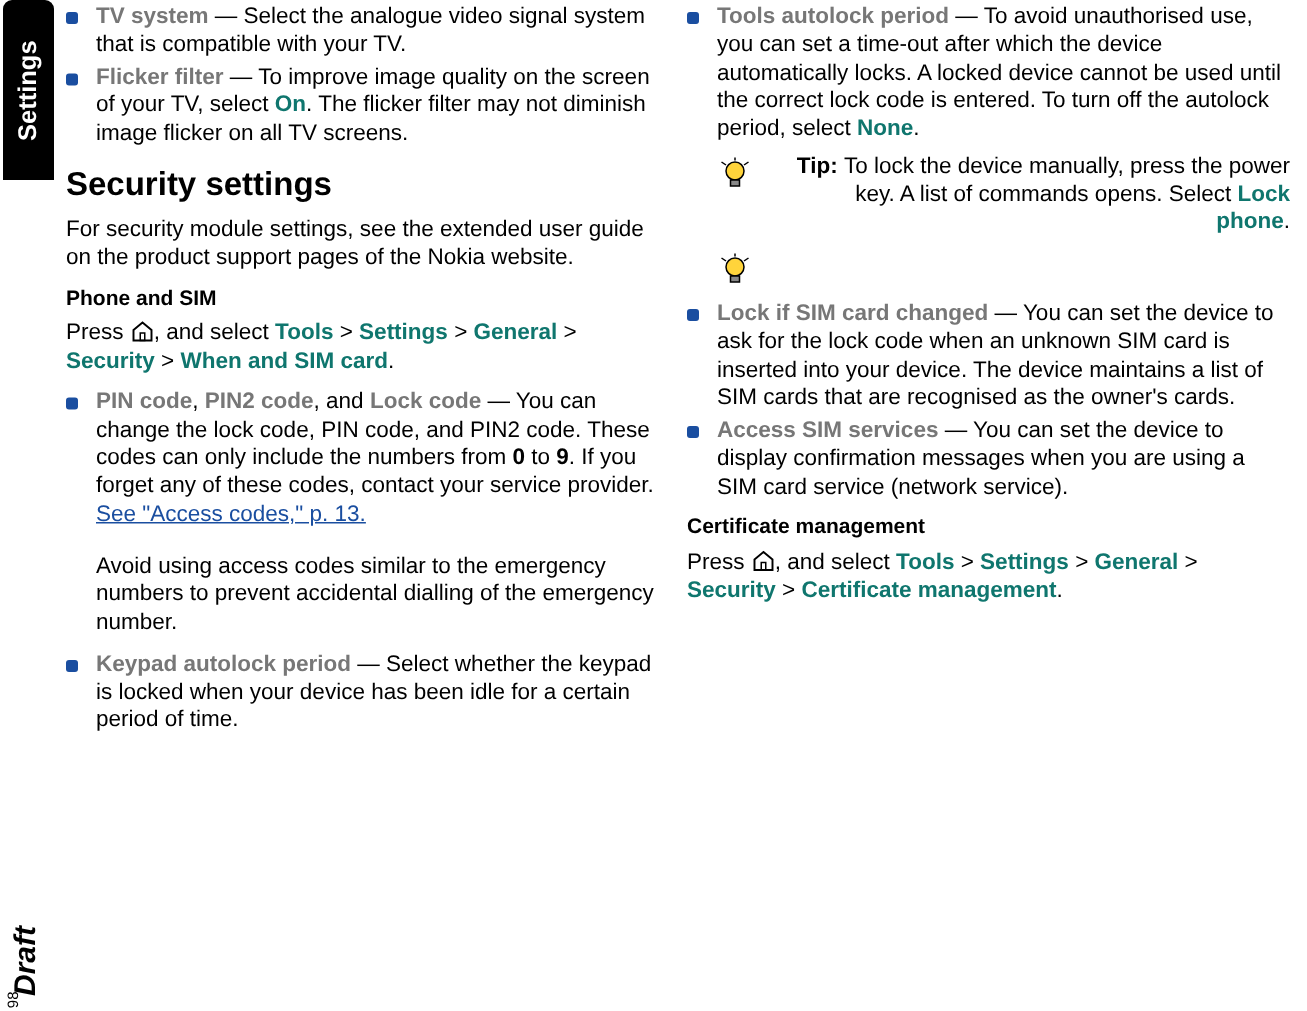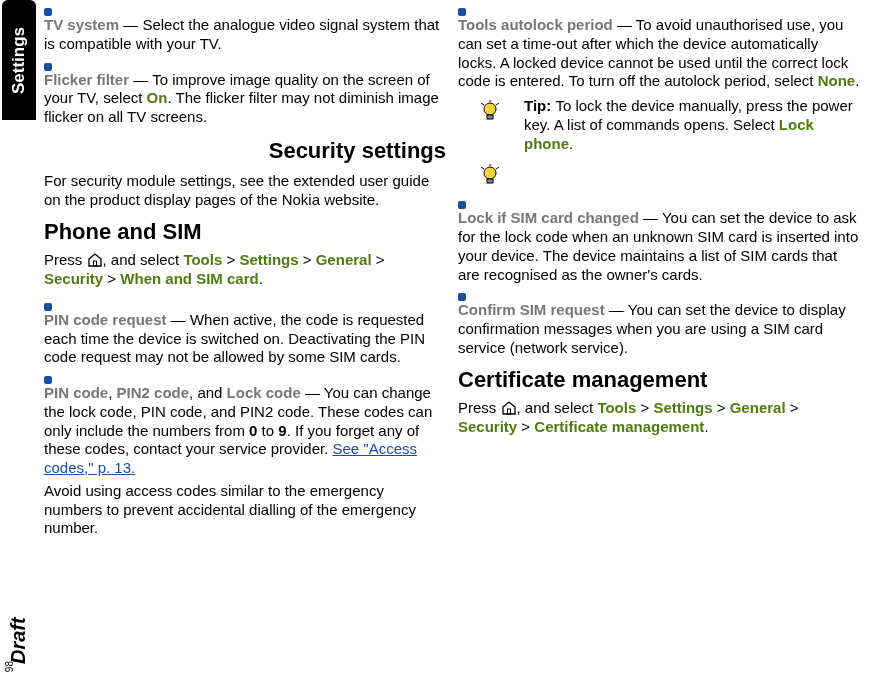--- a/index.html
+++ b/index.html
@@ -67,52 +67,51 @@
       padding-top: 2px;
     }
     .col {
       width: 402px;
       font-size: 15px;
       line-height: 1.25;
     }
     .bullet-item {
       display: flex;
       margin-bottom: 3px;
-      flex-direction: column;
     }
     .dot {
       width: 8px;
       height: 8px;
       background: #1a4ea0;
       border-radius: 2px;
       margin-top: 6px;
       margin-right: 12px;
       flex-shrink: 0;
     }
     .item-body { flex: 1; }
     .term { color: #777; font-weight: bold; }
-    .ui { color: #4d7c0f; font-weight: bold; }
+    .ui { color: #0f766e; font-weight: bold; }
     .bold { font-weight: bold; }
     .link { color: #1a4ea0; text-decoration: underline; }
-    h2 { font-size: 22px; font-weight: bold; margin: 10px 0 8px 0; text-align: right; }
-    h3 { font-size: 22px; font-weight: bold; margin: 8px 0 6px 0; }
+    h2 { font-size: 22px; font-weight: bold; margin: 10px 0 8px 0; }
+    h3 { font-size: 14px; font-weight: bold; margin: 8px 0 6px 0; }
     .para { margin-bottom: 8px; }
-    .indent-para { margin-left: 20px; margin-top: 4px; margin-bottom: 6px; }
+    .indent-para { margin-left: 20px; margin-top: 16px; margin-bottom: 6px; }
     .tip {
       display: flex;
       margin: 6px 0 8px 20px;
     }
     .tip-icon {
       width: 24px;
       height: 24px;
       flex-shrink: 0;
       margin-right: 22px;
       margin-top: 2px;
     }
-    .tip-body { flex: 1; }
+    .tip-body { flex: 1; text-align: right; }
     .home-icon {
       display: inline-block;
       width: 16px;
       height: 14px;
       vertical-align: -2px;
     }
     .home-icon svg { width: 100%; height: 100%; }
     .lightbulb svg { width: 100%; height: 100%; }
   </style>
 </head>
@@ -139,49 +138,49 @@
 
       <div class="bullet-item">
         <div class="dot"></div>
         <div class="item-body">
           <span class="term">Flicker filter</span><span>  — </span><span>To improve image quality on the screen of your TV, select </span><span class="ui">On</span><span>. The flicker filter may not diminish image flicker on all TV screens.</span>
         </div>
       </div>
 
       <h2>Security settings</h2>
 
-      <div class="para">For security module settings, see the extended user guide on the product display pages of the Nokia website.</div>
+      <div class="para">For security module settings, see the extended user guide on the product support pages of the Nokia website.</div>
 
       <h3>Phone and SIM</h3>
 
       <div class="para">
         <span>Press </span>
         <span class="home-icon">
           <svg viewBox="0 0 16 14">
               <path d="M2 6 L8 1 L14 6 L14 13 L2 13 Z" fill="none" stroke="#000" stroke-width="1.3"></path>
               <rect x="6.5" y="8" width="3" height="5" fill="none" stroke="#000" stroke-width="1"></rect>
             </svg>
         </span><span>, and select </span><span class="ui">Tools</span><span> &gt; </span><span class="ui">Settings</span><span> &gt; </span><span class="ui">General</span><span> &gt; </span><span class="ui">Security</span><span> &gt; </span><span class="ui">When and SIM card</span><span>.</span>
       </div>
 
-      <div class="bullet-item">
-        <div class="dot"></div>
-        <div class="item-body">
-          <span class="term">PIN code request</span><span> — </span><span>When active, the code is requested each time the device is switched on. Deactivating the PIN code request may not be allowed by some SIM cards.</span>
-        </div>
-      </div>
 
       <div class="bullet-item">
         <div class="dot"></div>
         <div class="item-body">
           <span class="term">PIN code</span><span>, </span><span class="term">PIN2 code</span><span>, and </span><span class="term">Lock code</span><span> — </span><span>You can change the lock code, PIN code, and PIN2 code. These codes can only include the numbers from </span><span class="bold">0</span><span> to </span><span class="bold">9</span><span>. If you forget any of these codes, contact your service provider. </span><span class="link">See "Access codes," p. 13.</span>
           <div class="indent-para" style="margin-left:0">Avoid using access codes similar to the emergency numbers to prevent accidental dialling of the emergency number.</div>
         </div>
       </div>
 
+      <div class="bullet-item">
+        <div class="dot"></div>
+        <div class="item-body">
+          <span class="term">Keypad autolock period</span><span> — </span><span>Select whether the keypad is locked when your device has been idle for a certain period of time.</span>
+        </div>
+      </div>
 
     </div>
 
     <div class="col">
 
       <div class="bullet-item">
         <div class="dot"></div>
         <div class="item-body">
           <span class="term">Tools autolock period</span><span> — </span><span>To avoid unauthorised use, you can set a time-out after which the device automatically locks. A locked device cannot be used until the correct lock code is entered. To turn off the autolock period, select </span><span class="ui">None</span><span>.</span>
         </div>
@@ -219,21 +218,21 @@
         <div class="dot"></div>
         <div class="item-body">
           <span class="term">Lock if SIM card changed</span><span> — </span><span>You can set the device to ask for the lock code when an unknown SIM card is inserted into your device. The device maintains a list of SIM cards that are recognised as the owner's cards.</span>
         </div>
       </div>
 
 
       <div class="bullet-item">
         <div class="dot"></div>
         <div class="item-body">
-          <span class="term">Confirm SIM request</span><span> — </span><span>You can set the device to display confirmation messages when you are using a SIM card service (network service).</span>
+          <span class="term">Access SIM services</span><span> — </span><span>You can set the device to display confirmation messages when you are using a SIM card service (network service).</span>
         </div>
       </div>
 
       <h3>Certificate management</h3>
 
       <div class="para">
         <span>Press </span>
         <span class="home-icon">
           <svg viewBox="0 0 16 14">
               <path d="M2 6 L8 1 L14 6 L14 13 L2 13 Z" fill="none" stroke="#000" stroke-width="1.3"></path>

